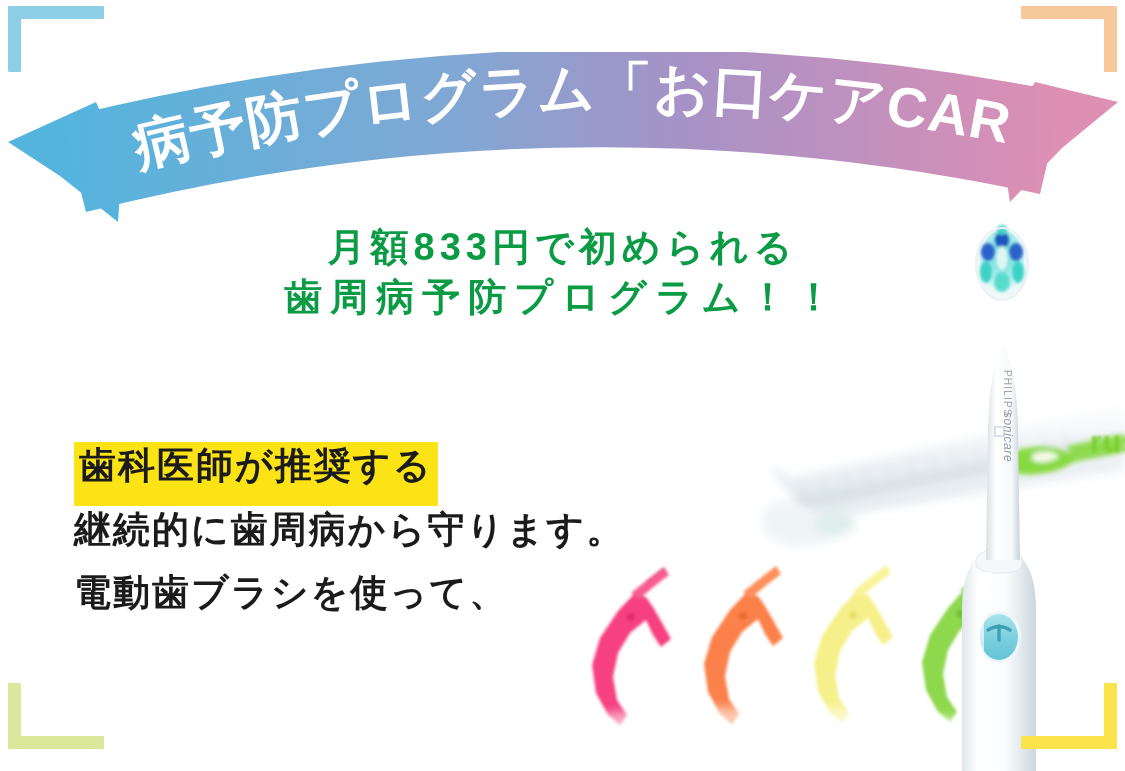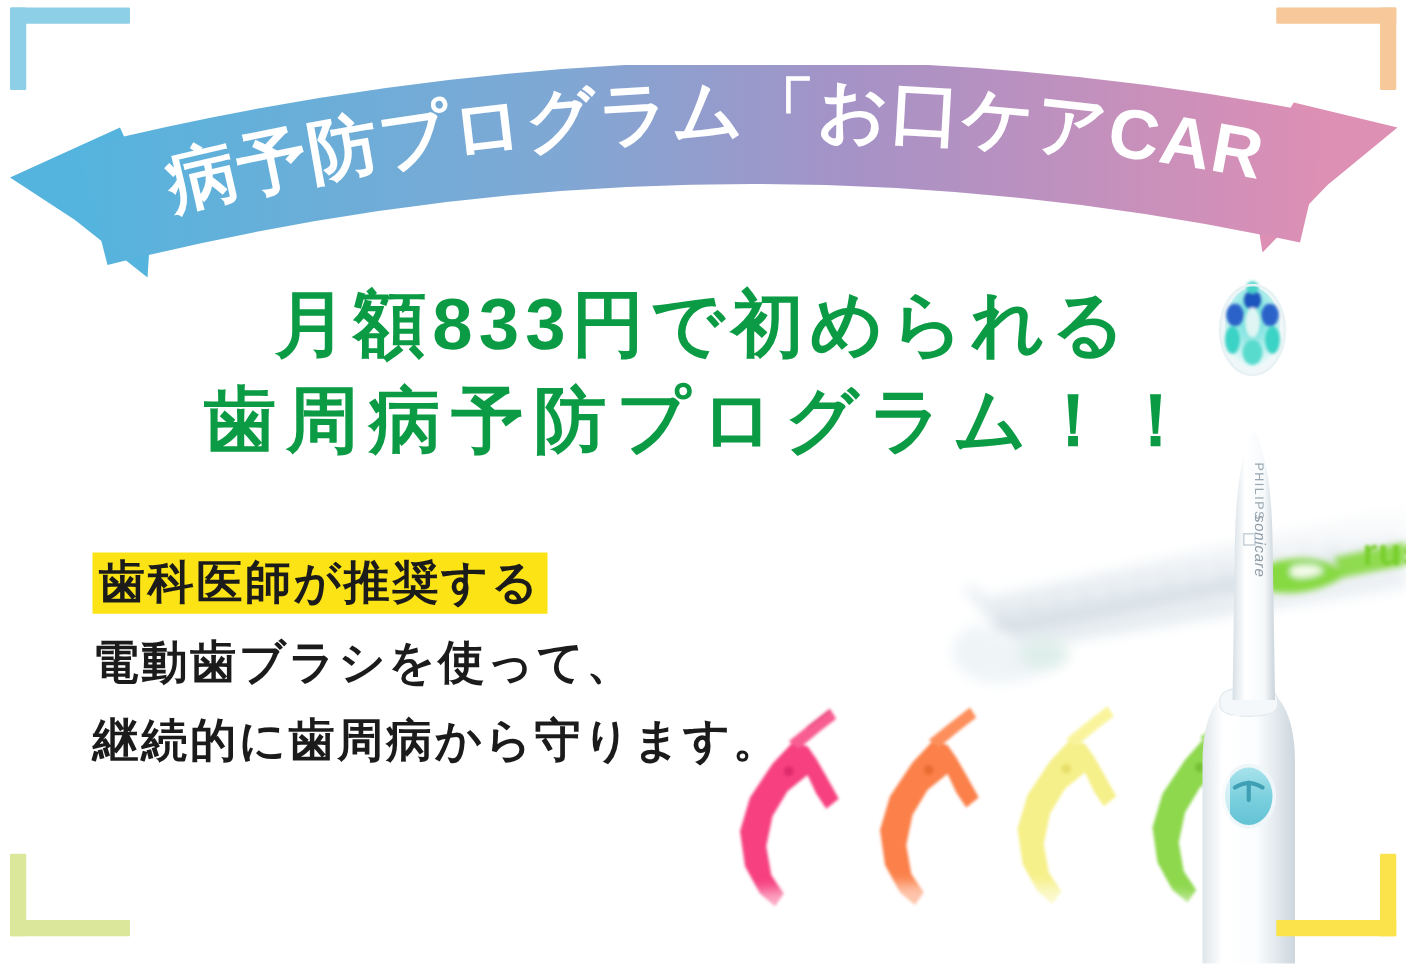--- a/index.html
+++ b/index.html
@@ -57,21 +57,21 @@
     display:block;
   }
 
   
   .headline{
     position:absolute;
     left:0; top:222px;
     width:1125px;
     text-align:center;
     color:#0b9b44;
-    font-size:58px;
+    font-size:38px;
     font-weight:700;
     letter-spacing:5px;
     line-height:1.32;
     white-space:nowrap;
   }
   .headline .hl-line{display:block;}
   .headline .hl-line.l2{letter-spacing:8px;}
 
   
   .body-copy{
@@ -80,21 +80,21 @@
     width:640px;
     color:#1b1b1b;
     font-size:37px;
     font-weight:700;
     line-height:1.42;
     letter-spacing:2px;
   }
   .body-copy .bc-line{display:block;margin-bottom:11px;white-space:nowrap;}
   .body-copy .mark{
     display:inline;
-    padding:3px 5px 5px 5px;
+    padding:3px 5px 20px 5px;
     box-decoration-break:clone;
     -webkit-box-decoration-break:clone;
   }
 </style>
 </head>
 <body>
 
 <div class="banner">
 
   <div class="photo">
@@ -296,17 +296,17 @@
 
   <div class="headline">
     <span class="hl-line l1">月額833円で初められる</span>
     <span class="hl-line l2">歯周病予防プログラム！！</span>
   </div>
 
   <div class="body-copy">
     <span class="bc-line">
       <span class="mark" style="background:#fbe316">歯科医師が推奨する</span>
     </span>
+    <span class="bc-line">継続的に歯周病から守ります。</span>
     <span class="bc-line">電動歯ブラシを使って、</span>
-    <span class="bc-line">継続的に歯周病から守ります。</span>
   </div>
 
 </div>
 
 </body></html>

